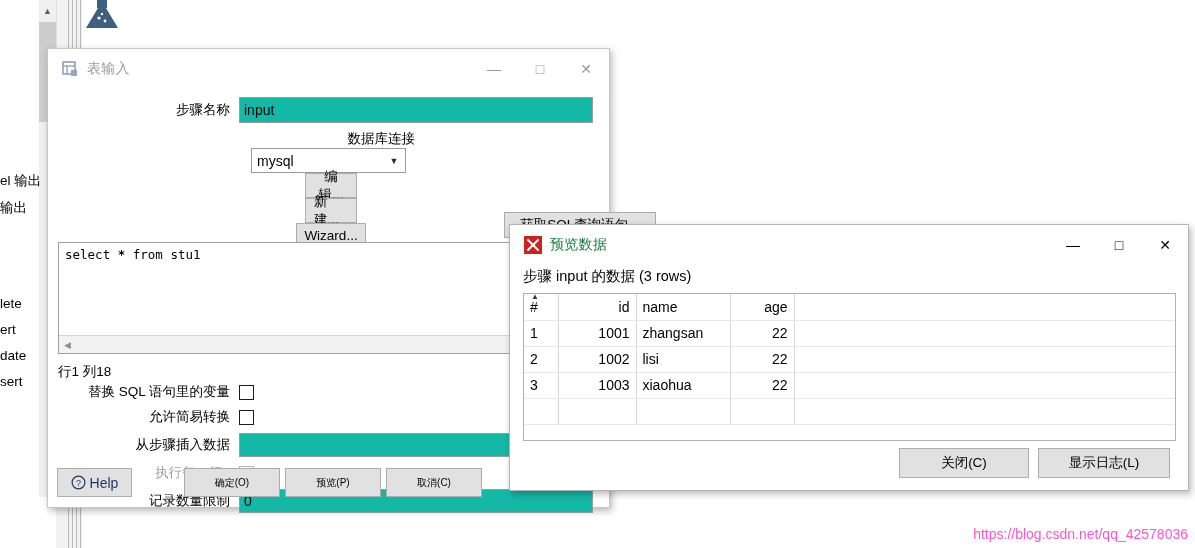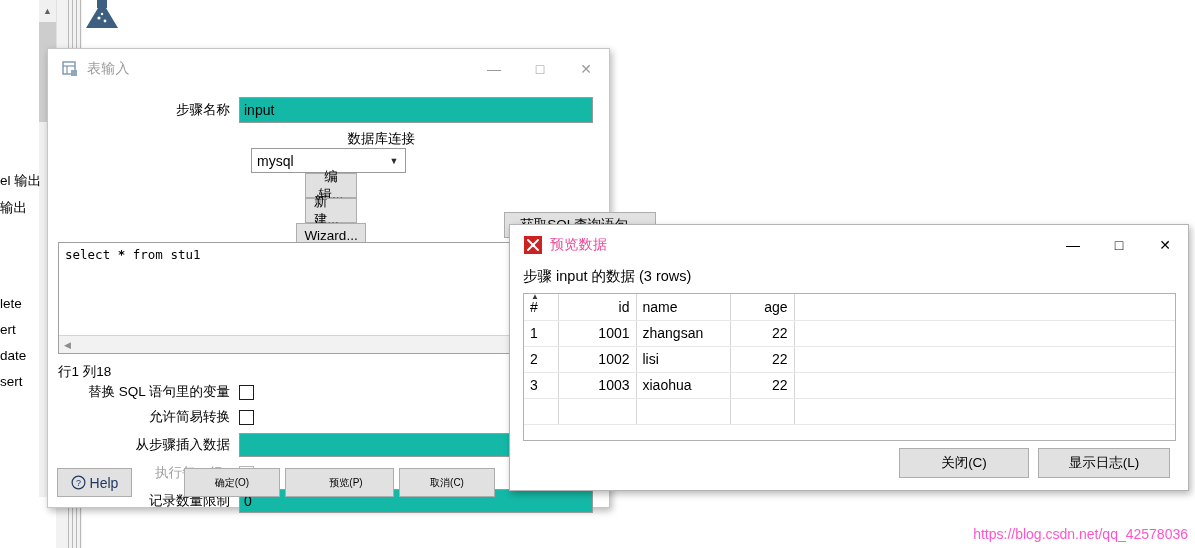--- a/index.html
+++ b/index.html
@@ -141,21 +141,21 @@
   .action-btn{
     width:94px;height:27px;border:1px solid #adadad;background:#e1e1e1;
     display:flex;align-items:center;justify-content:center;font-size:10px;
   }
 
   
   #preview-window{
     left:509px;top:224px;width:680px;height:267px;
     border:1px solid #b4b4b4;
   }
-  #preview-window .title-text{color:#ec4899;text-align:right;}
+  #preview-window .title-text{color:#15803d;text-align:right;}
   #preview-window .win-ctrl{color:#000;}
   #preview-subtitle{position:absolute;left:13px;top:42px;font-size:14.5px;}
   #preview-rows-count{color:#000;}
   #preview-table{
     position:absolute;left:13px;top:68px;width:653px;height:148px;
     border:1px solid #b0b0b0;background:#fff;box-sizing:border-box;overflow:hidden;
   }
   .ptable{border-collapse:collapse;width:100%;font-size:14px;table-layout:fixed;}
   .ptable th,.ptable td{
     border-right:1px solid #d6d6d6;border-bottom:1px solid #e8e8e8;
@@ -296,21 +296,21 @@
 
   <div id="dialog-buttons">
     <div id="help-btn">
       <svg width="15" height="15" viewBox="0 0 15 15">
         <circle cx="7.5" cy="7.5" r="6.4" fill="none" stroke="#1f3864" stroke-width="1.2"></circle>
         <text x="7.5" y="11" font-size="9" text-anchor="middle" fill="#1f3864" font-family="Liberation Sans, sans-serif">?</text>
       </svg>
       <span>Help</span>
     </div>
     <div class="action-btn" style="margin-left:136px;">确定(O)</div>
-    <div class="action-btn" style="margin-left:5px;padding-left:13px;">预览(P)</div>
+    <div class="action-btn" style="margin-left:5px;">预览(P)</div>
     <div class="action-btn" style="margin-left:5px;">取消(C)</div>
   </div>
 </div>
 
 <div class="window win-shadow" id="preview-window">
 
   <div class="titlebar">
     <svg width="18" height="18" viewBox="0 0 18 18">
       <rect x="0" y="0" width="18" height="18" fill="#cc2222"></rect>
       <g stroke="#ffffff" stroke-width="2" stroke-linecap="round">

